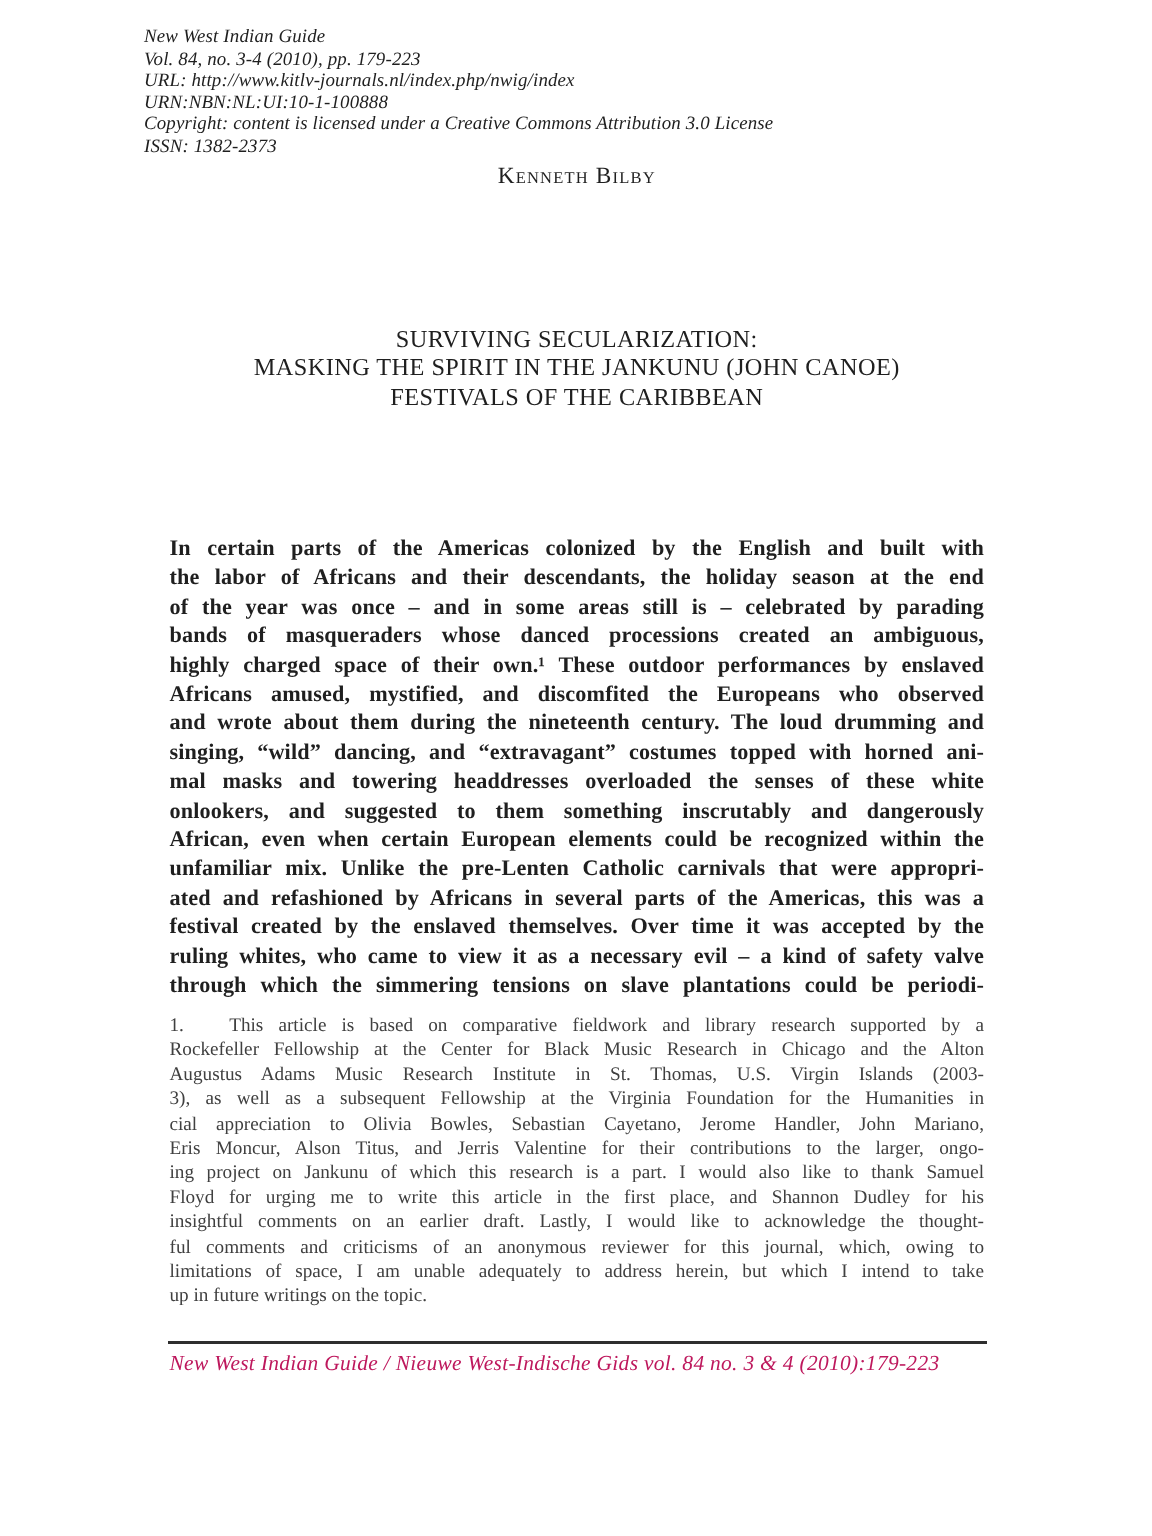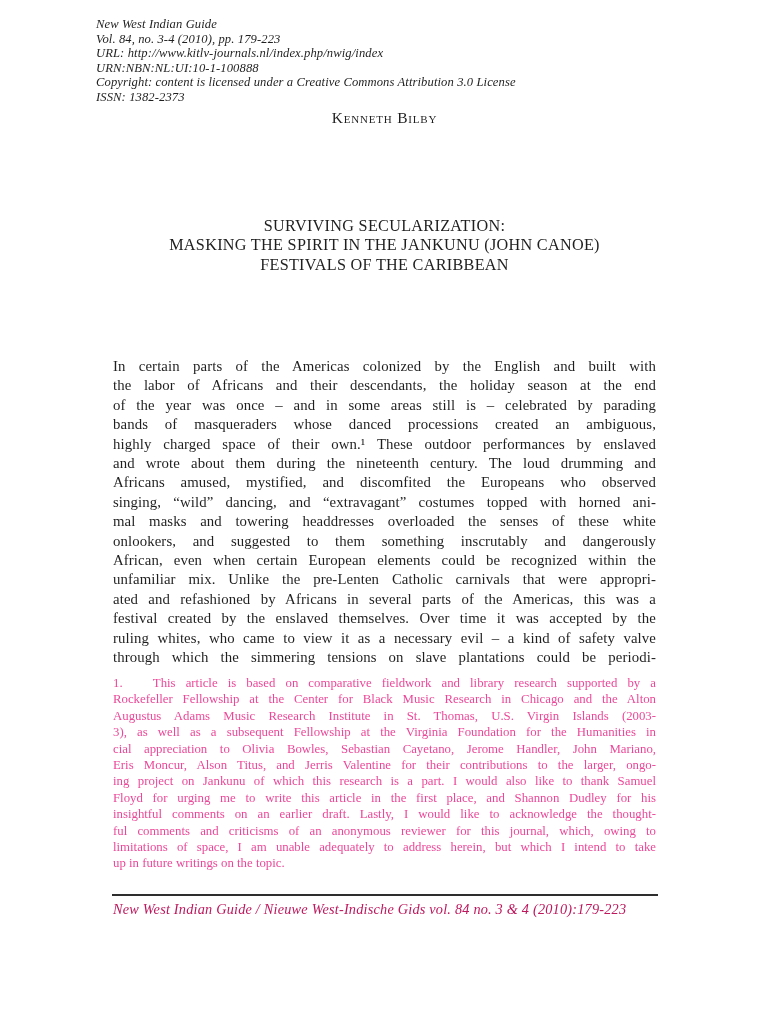--- a/index.html
+++ b/index.html
@@ -49,34 +49,34 @@
     line-height: 19.3px;
     letter-spacing: 0.3px;
   }
   .title .ln { text-align: center; }
   
   .lead {
     position: absolute;
     left: 113px;
     top: 357px;
     width: 543px;
-    font-weight: normal;
+    font-weight: bold;
     font-size: 14.8px;
     line-height: 19.4px;
     letter-spacing: 0.1px;
   }
   
   .footnote {
     position: absolute;
     left: 113px;
     top: 675px;
     width: 543px;
     font-size: 12.8px;
     line-height: 16.4px;
-    color: #ec4899;
+    color: #404040;
   }
   
   .justify .ln {
     text-align: justify;
     text-align-last: justify;
   }
   .justify .ln:last-child { text-align-last: left; }
   .justify.justify-last .ln:last-child { text-align-last: justify; }
   
   .divider {
@@ -119,22 +119,22 @@
       <div class="ln">MASKING THE SPIRIT IN THE JANKUNU (JOHN CANOE)</div>
       <div class="ln">FESTIVALS OF THE CARIBBEAN</div>
     </div>
 
   <div class="lead justify justify-last">
       <div class="ln">In certain parts of the Americas colonized by the English and built with</div>
       <div class="ln">the labor of Africans and their descendants, the holiday season at the end</div>
       <div class="ln">of the year was once – and in some areas still is – celebrated by parading</div>
       <div class="ln">bands of masqueraders whose danced processions created an ambiguous,</div>
       <div class="ln">highly charged space of their own.¹ These outdoor performances by enslaved</div>
+      <div class="ln">Africans amused, mystified, and discomfited the Europeans who observed</div>
       <div class="ln">and wrote about them during the nineteenth century. The loud drumming and</div>
-      <div class="ln">Africans amused, mystified, and discomfited the Europeans who observed</div>
       <div class="ln">singing, “wild” dancing, and “extravagant” costumes topped with horned ani-</div>
       <div class="ln">mal masks and towering headdresses overloaded the senses of these white</div>
       <div class="ln">onlookers, and suggested to them something inscrutably and dangerously</div>
       <div class="ln">African, even when certain European elements could be recognized within the</div>
       <div class="ln">unfamiliar mix. Unlike the pre-Lenten Catholic carnivals that were appropri-</div>
       <div class="ln">ated and refashioned by Africans in several parts of the Americas, this was a</div>
       <div class="ln">festival created by the enslaved themselves. Over time it was accepted by the</div>
       <div class="ln">ruling whites, who came to view it as a necessary evil – a kind of safety valve</div>
       <div class="ln">through which the simmering tensions on slave plantations could be periodi-</div>
     </div>

